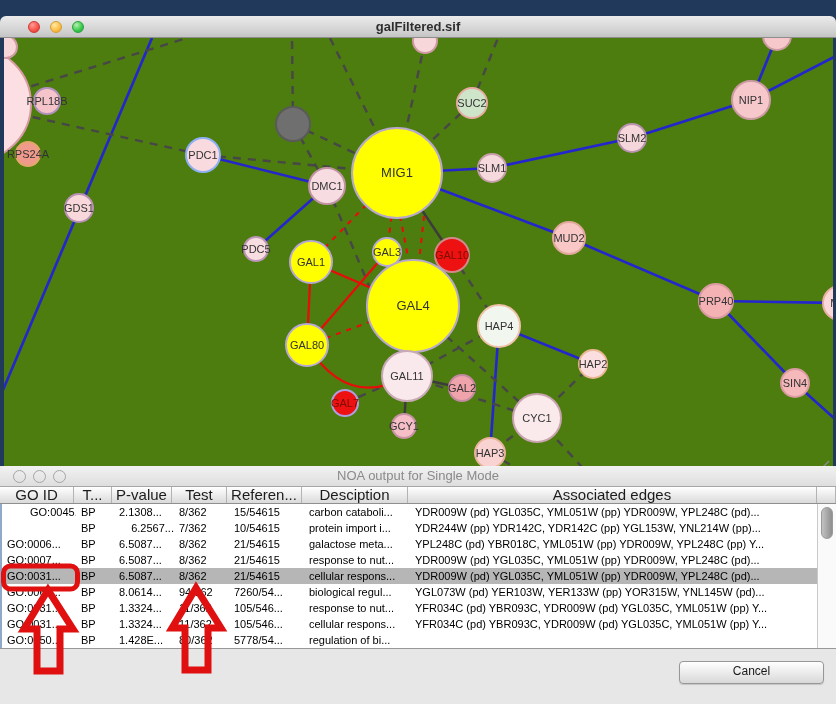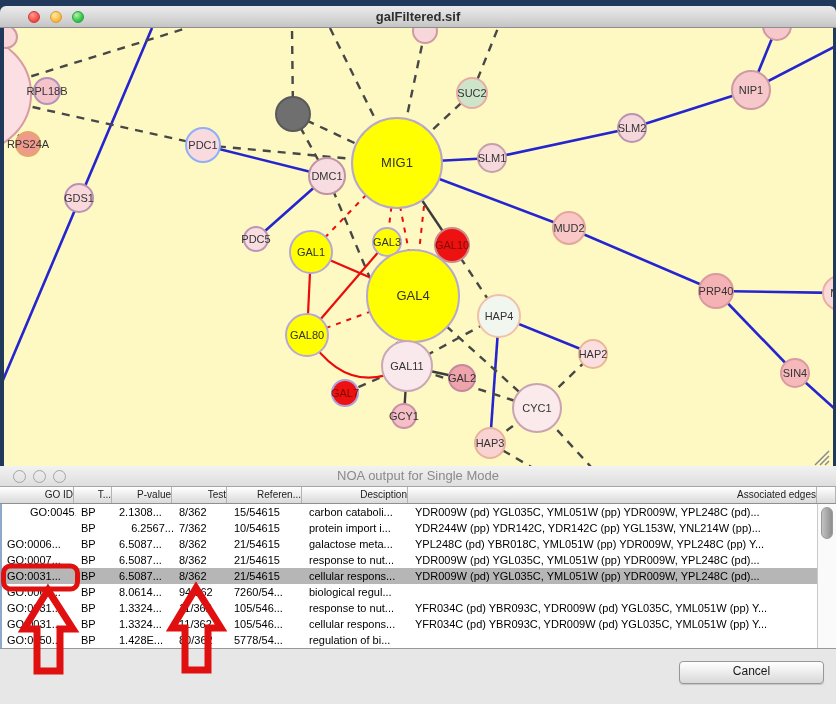--- a/index.html
+++ b/index.html
@@ -1,47 +1,47 @@
 <!DOCTYPE html>
 <html><head>
 <meta charset="utf-8">
 <style>
   html,body{margin:0;padding:0;}
   body{width:836px;height:704px;position:relative;overflow:hidden;
        font-family:"Liberation Sans",sans-serif;background:#21395a;}
   .abs{position:absolute;}
   
-  #net-window{left:0;top:6px;width:836px;height:462px;border-radius:19px;}
+  #net-window{left:0;top:16px;width:836px;height:462px;border-radius:19px;}
   #net-titlebar{left:0;top:0;width:836px;height:22px;
     background:linear-gradient(#ebebeb,#d2d2d2 70%,#c4c4c4);
     border-top-left-radius:6px;border-top-right-radius:6px;
     border-bottom:1px solid #8e8e8e;box-sizing:border-box;}
   #net-title{left:0;top:0;width:836px;height:22px;line-height:21px;text-align:center;
     font-size:13px;color:#2e2e2e;font-weight:600;}
   .tl{width:12px;height:12px;border-radius:50%;top:5px;}
   .tl-red{left:28px;background:radial-gradient(circle at 35% 30%,#ff9a96,#f85148 60%,#d6362e);border:1px solid #c93a33;box-sizing:border-box;}
   .tl-yellow{left:50px;background:radial-gradient(circle at 35% 30%,#ffe9a8,#fdbc40 60%,#df9b2d);border:1px solid #d39f37;box-sizing:border-box;}
   .tl-green{left:72px;background:radial-gradient(circle at 35% 30%,#b6f0ae,#35c94b 60%,#24a336);border:1px solid #2ba23c;box-sizing:border-box;}
-  #net-canvas{left:4px;top:22px;width:829px;height:440px;background:#fef9c3;overflow:hidden;}
+  #net-canvas{left:4px;top:22px;width:829px;height:440px;background:#4d7c0f;overflow:hidden;}
   #net-svg{display:block;}
   .node-label{font-family:"Liberation Sans",sans-serif;}
   
   #noa-window{left:0;top:466px;width:836px;height:238px;background:#ededed;}
   #noa-titlebar{left:0;top:0;width:836px;height:21px;
     background:linear-gradient(#f2f2f2,#dedede);
     border-top-left-radius:6px;border-top-right-radius:6px;
     border-bottom:1px solid #a6a6a6;box-sizing:border-box;}
   #noa-title{left:0;top:0;width:836px;height:21px;line-height:20px;text-align:center;
     font-size:13px;color:#8a8a8a;}
   .tl-hollow{width:13px;height:13px;border-radius:50%;top:4px;
     border:1.5px solid #a5a5a5;box-sizing:border-box;background:transparent;}
   #noa-header{left:0;top:21px;width:836px;height:17px;
     background:linear-gradient(#ffffff,#dadada);
     border-bottom:1px solid #8f8f8f;box-sizing:border-box;display:flex;}
-  .hcell{height:16px;line-height:16px;font-size:10px;color:#1c1c1c;text-align:right;
+  .hcell{height:16px;line-height:16px;font-size:15px;color:#1c1c1c;text-align:center;
     border-right:1px solid #b3b3b3;box-sizing:border-box;overflow:hidden;white-space:nowrap;}
   #noa-body{left:0;top:38px;width:836px;height:144px;background:#ffffff;
     border-left:2px solid #8fa9c9;box-sizing:border-box;overflow:hidden;}
   .trow{display:flex;height:16px;line-height:16px;font-size:11px;color:#000;white-space:nowrap;}
   .trow.sel{background:#b6b6b6;}
   .tcell{padding-left:5px;overflow:hidden;box-sizing:border-box;flex:0 0 auto;}
   #vscroll{left:817px;top:38px;width:19px;height:144px;background:#fafafa;
     border-left:1px solid #c9c9c9;box-sizing:border-box;}
   #vthumb{left:3px;top:3px;width:12px;height:32px;border-radius:6px;
     background:linear-gradient(90deg,#c2c2c2,#8e8e8e);border:1px solid #9a9a9a;box-sizing:border-box;}
@@ -247,20 +247,21 @@
         <div class="tcell" style="width: 106px;">cellular respons...</div>
         <div class="tcell" style="width: 409px;">YDR009W (pd) YGL035C, YML051W (pp) YDR009W, YPL248C (pd)...</div>
       </div>
       <div class="trow">
         <div class="tcell" style="width: 74px;">GO:0065...</div>
         <div class="tcell" style="width: 38px;">BP</div>
         <div class="tcell" style="width: 60px;">8.0614...</div>
         <div class="tcell" style="width: 55px;">94/362</div>
         <div class="tcell" style="width: 75px;">7260/54...</div>
         <div class="tcell" style="width: 106px;">biological regul...</div>
+        <div class="tcell" style="width: 409px;">YGL073W (pd) YER103W, YER133W (pp) YOR315W, YNL145W (pd)...</div>
       </div>
       <div class="trow">
         <div class="tcell" style="width: 74px;">GO:0031...</div>
         <div class="tcell" style="width: 38px;">BP</div>
         <div class="tcell" style="width: 60px;">1.3324...</div>
         <div class="tcell" style="width: 55px;">11/362</div>
         <div class="tcell" style="width: 75px;">105/546...</div>
         <div class="tcell" style="width: 106px;">response to nut...</div>
         <div class="tcell" style="width: 409px;">YFR034C (pd) YBR093C, YDR009W (pd) YGL035C, YML051W (pp) Y...</div>
       </div>

